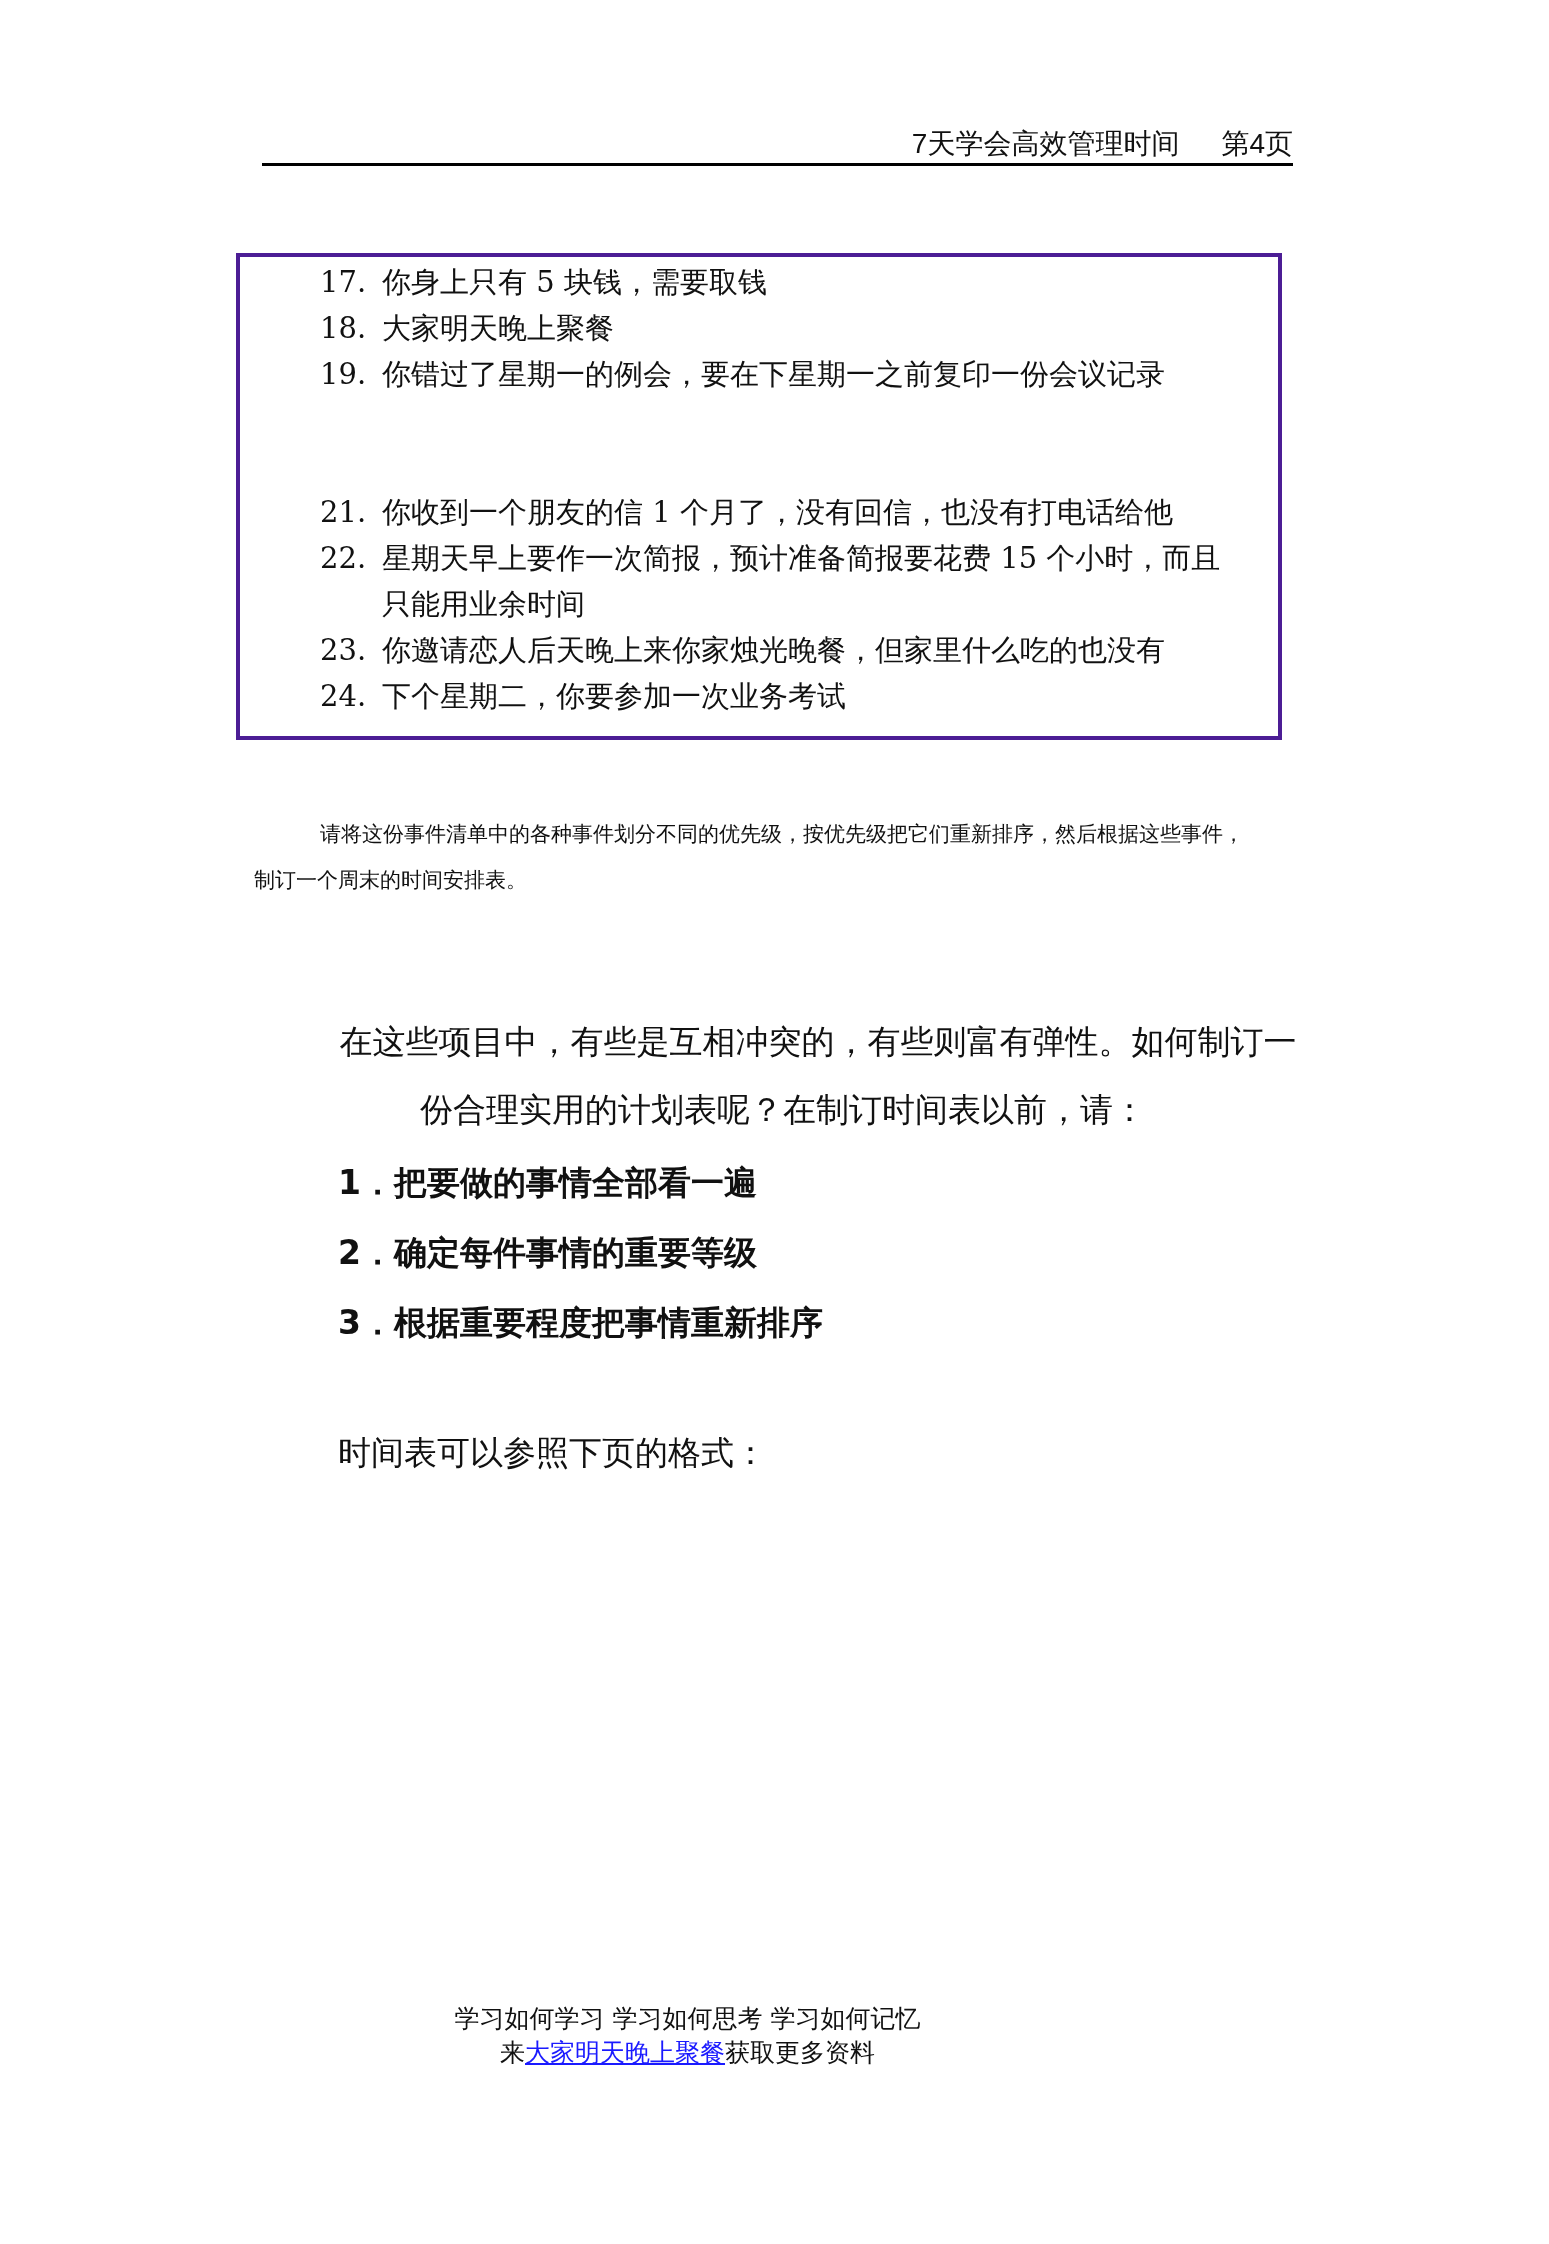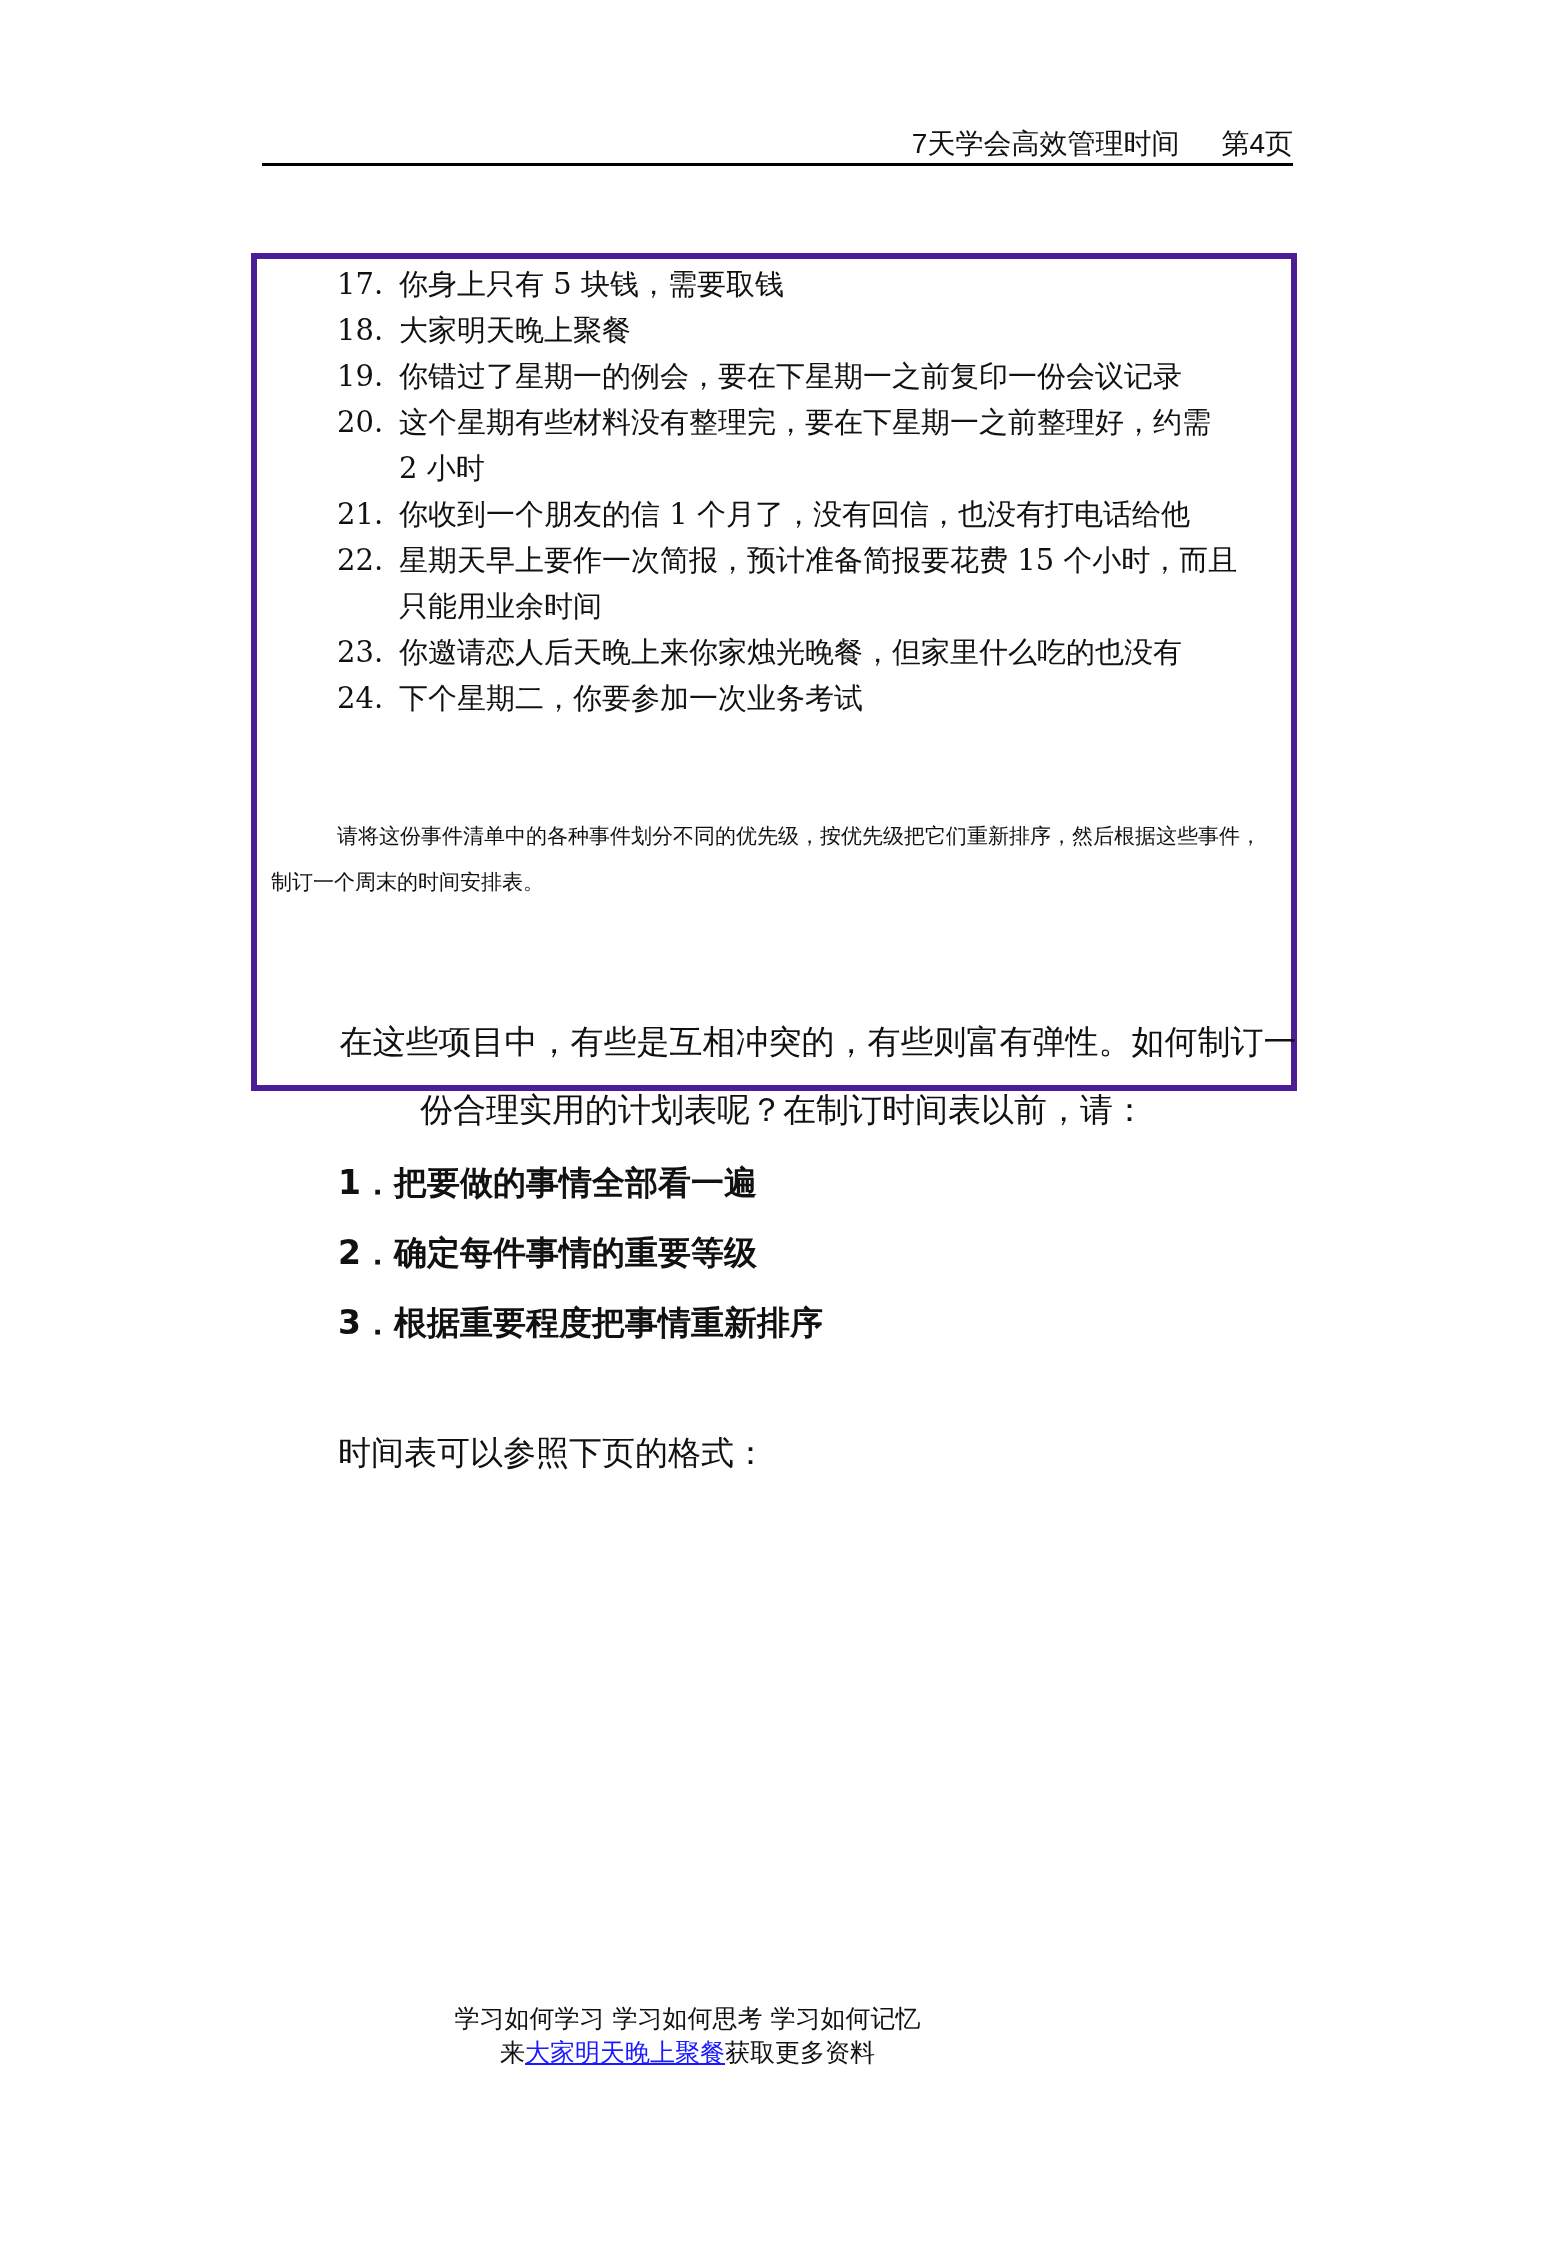--- a/index.html
+++ b/index.html
@@ -10,22 +10,22 @@
   .header {
     position: absolute; left: 262px; top: 128px; width: 1031px;
     text-align: right; font-size: 28px; line-height: 32px;
     font-family: Liberation Sans, sans-serif;
   }
   .header .gap { display: inline-block; width: 42px; }
   .header-rule {
     position: absolute; left: 262px; top: 163px; width: 1031px; height: 3px; background: #000;
   }
   .box {
-    position: absolute; left: 251px; top: 253px; width: 1046px; height: 838px;
-    border: 6px solid #4c1d95; box-sizing: border-box;
+    position: absolute; left: 236px; top: 253px; width: 1046px; height: 487px;
+    border: 4px solid #4c1d95; box-sizing: border-box;
   }
   .item {
     position: absolute; left: 80px; font-size: 29px; line-height: 46px; white-space: nowrap;
   }
   .item .num { display: inline-block; width: 62px; }
   .item .cont { display: block; padding-left: 62px; }
   .box-para {
     position: absolute; left: 14px; top: 514px; width: 1010px;
     font-size: 21px; line-height: 46px; text-indent: 66px; margin-top: 40px;
   }
@@ -59,24 +59,20 @@
 <div class="box">
   <div class="item" style="top:2px">
     <span class="num">17.</span><span>你身上只有 5 块钱，需要取钱</span>
   </div>
   <div class="item" style="top:48px">
     <span class="num">18.</span><span>大家明天晚上聚餐</span>
   </div>
   <div class="item" style="top:94px">
     <span class="num">19.</span><span>你错过了星期一的例会，要在下星期一之前复印一份会议记录</span>
   </div>
-  <div class="item" style="top:140px">
-    <span class="num">20.</span><span>这个星期有些材料没有整理完，要在下星期一之前整理好，约需</span>
-    <span class="cont">2 小时</span>
-  </div>
   <div class="item" style="top:232px">
     <span class="num">21.</span><span>你收到一个朋友的信 1 个月了，没有回信，也没有打电话给他</span>
   </div>
   <div class="item" style="top:278px">
     <span class="num">22.</span><span>星期天早上要作一次简报，预计准备简报要花费 15 个小时，而且</span>
     <span class="cont">只能用业余时间</span>
   </div>
   <div class="item" style="top:370px">
     <span class="num">23.</span><span>你邀请恋人后天晚上来你家烛光晚餐，但家里什么吃的也没有</span>
   </div>

